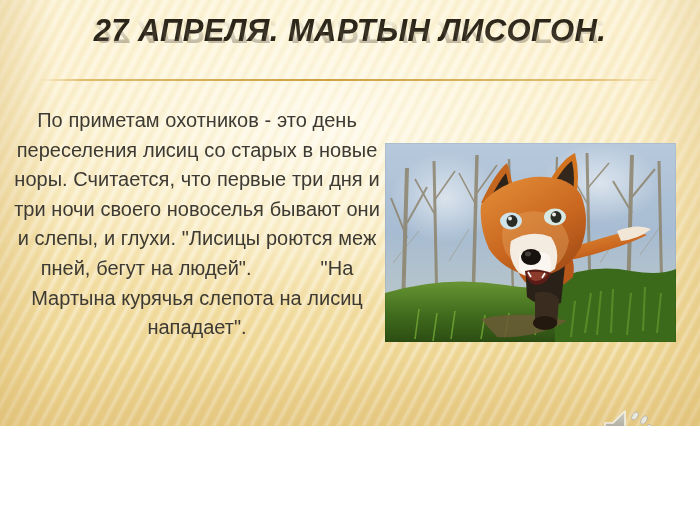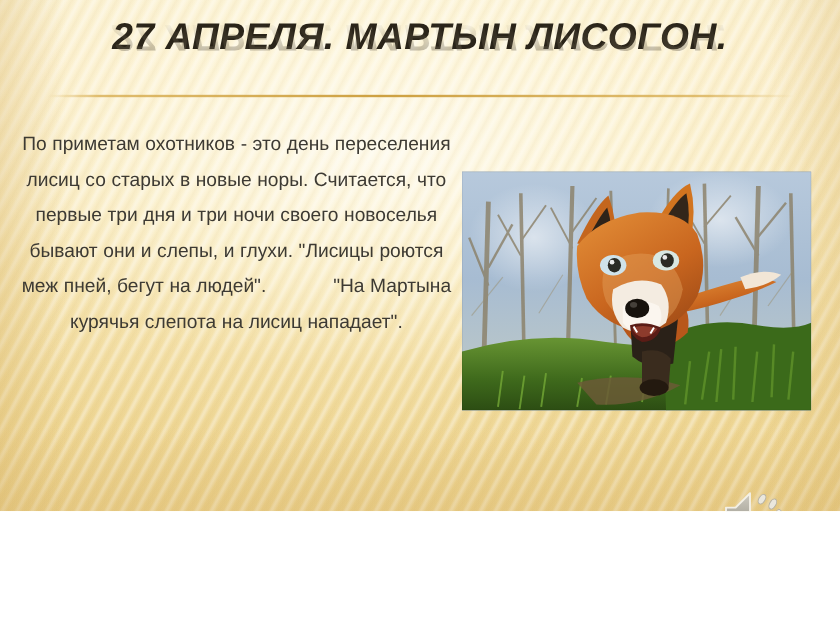--- a/index.html
+++ b/index.html
@@ -114,21 +114,21 @@
       rgba(214,170,74,0.00) 100%);
   }
 
   
   .body-text {
     position: absolute;
     left: 14px;
     top: 106px;
     width: 366px;
     text-align: center;
-    font-size: 16px;
+    font-size: 20px;
     line-height: 29.6px;
     color: #3d3a33;
     white-space: pre-wrap;
     word-spacing: 0.2px;
   }
 
   
   .photo {
     position: absolute;
     left: 385px;

